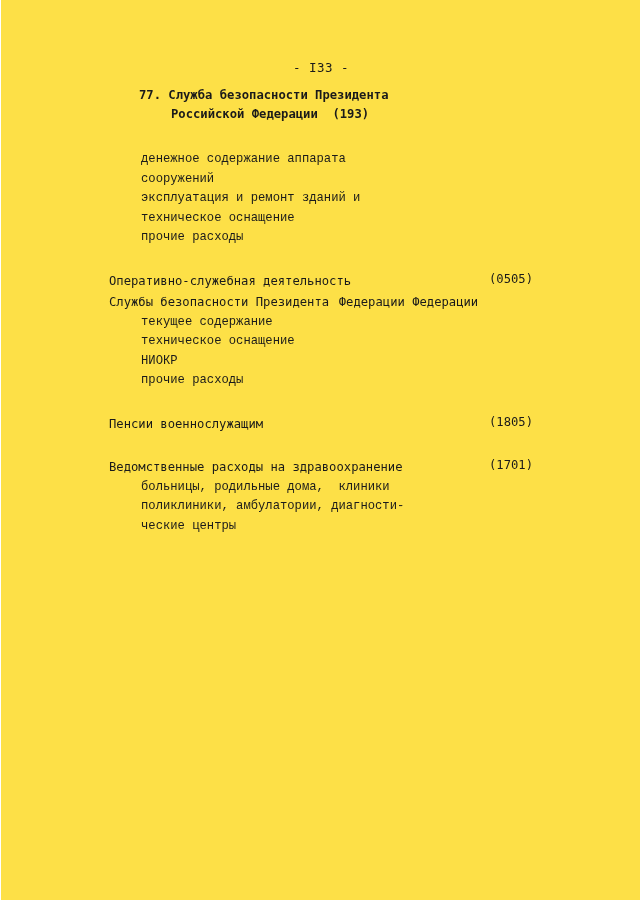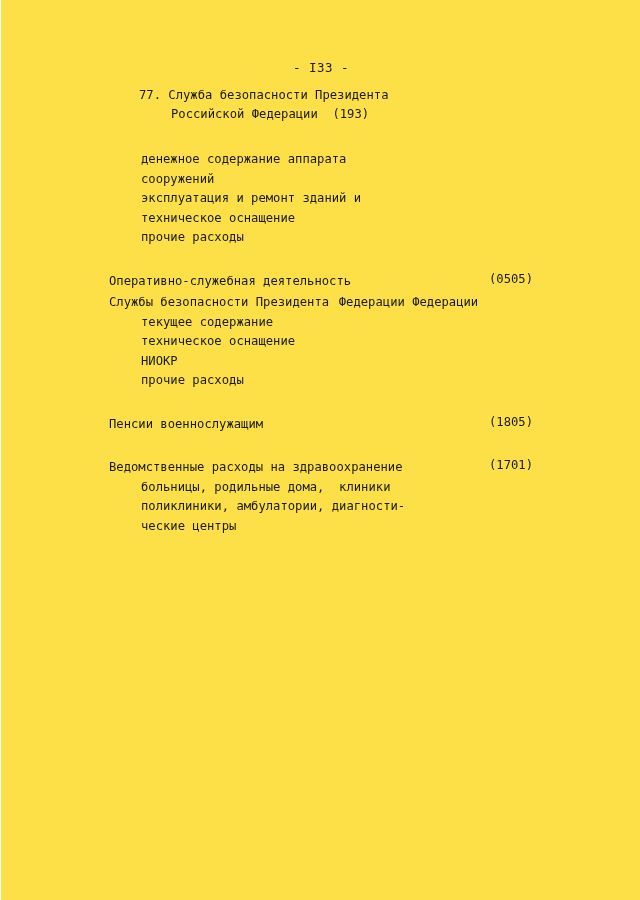--- a/index.html
+++ b/index.html
@@ -37,20 +37,21 @@
     left: 108px;
     width: 424px;
   }
   .heading-block {
     margin-bottom: 26px;
   }
   .heading-line {
     font-size: 12.2px;
     line-height: 19px;
     white-space: pre;
+    font-weight: bold;
   }
   .heading-line.first { padding-left: 30px; }
   .heading-line.second { padding-left: 62px; }
 
   .section {
     margin-bottom: 22px;
   }
   .section-row {
     position: relative;
     min-height: 19px;
@@ -68,20 +69,21 @@
     top: 0;
     font-size: 12.2px;
     line-height: 19.5px;
     white-space: pre;
   }
   .sub-item {
     font-size: 12.2px;
     line-height: 19.5px;
     white-space: pre;
     padding-left: 32px;
+    font-family: Liberation Mono, monospace;
   }
   .sub-item.cont {
     padding-left: 32px;
   }
   .sec-title.noindent { padding-left: 0; }
 </style>
 </head>
 <body>
 
 <div class="page">

